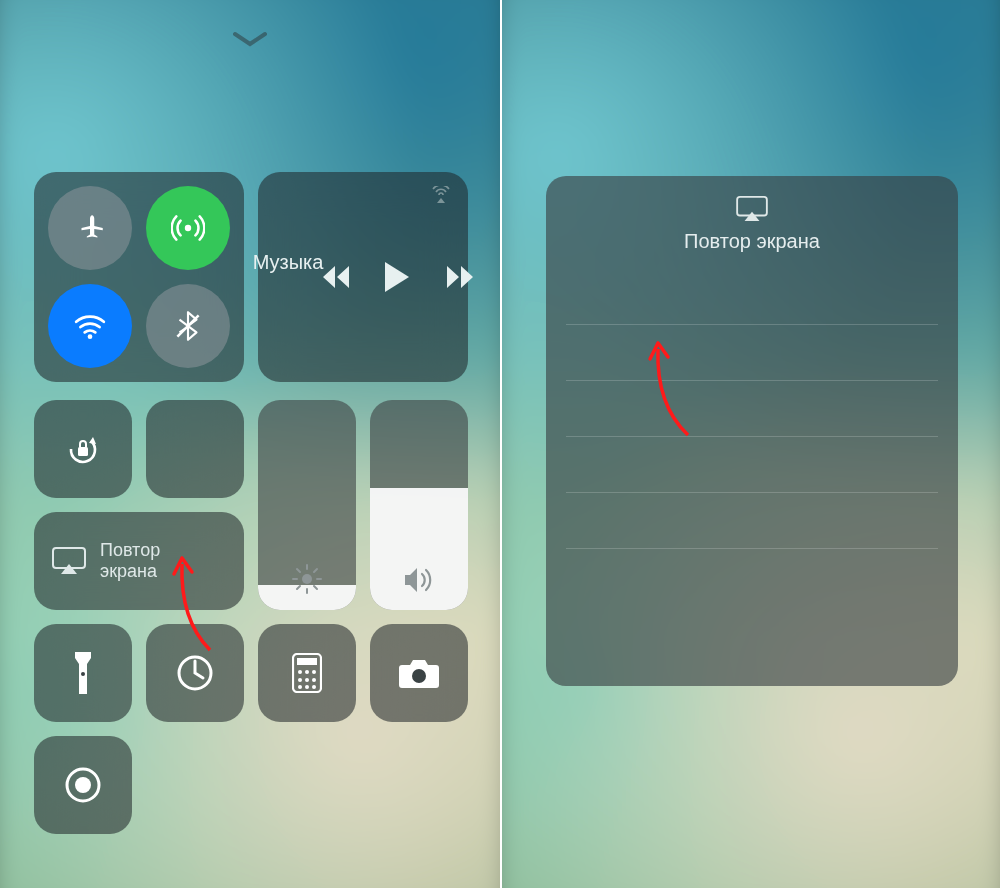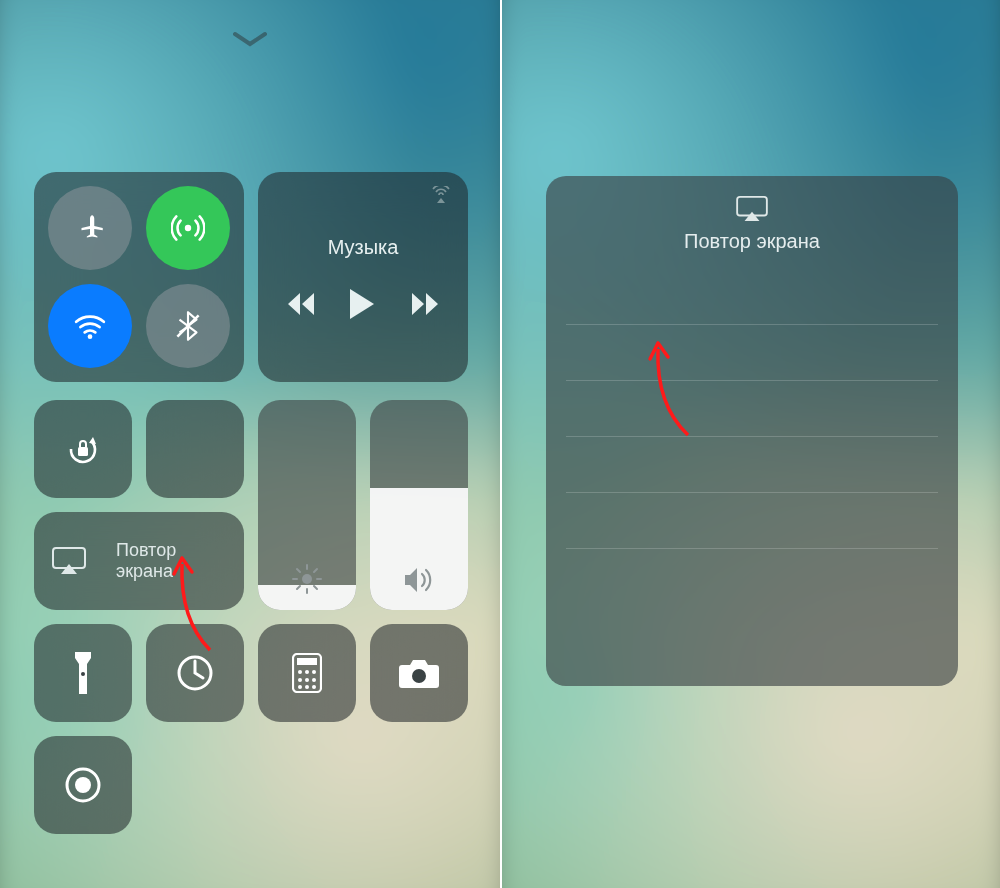--- a/index.html
+++ b/index.html
@@ -46,36 +46,36 @@
     border-radius: 50%; width: 100%; height: 100%;
     display: flex; align-items: center; justify-content: center;
   }
   .rbtn svg { width: 34px; height: 34px; }
   .grey  { background: rgba(140,150,155,0.55); }
   .green { background: #34c759; }
   .blue  { background: #0a7cff; }
 
   .music {
     left: 224px; top: 0; width: 210px; height: 210px;
-    display: flex; flex-direction: column; align-items: center; justify-content: center;
+    display: flex; align-items: center; justify-content: center;
     color: #e7f0f0;
   }
   .music .airplay-ind { position:absolute; top:14px; right:16px; opacity:.5; }
   .music .title { font-size: 20px; margin-bottom: 30px; }
   .music .controls { display:flex; gap:36px; align-items:center; }
   .music .controls svg { fill:#e7f0f0; }
 
   .row2 { top: 228px; }
   .small { width: 98px; height: 98px; display:flex; align-items:center; justify-content:center; }
   .lock   { left:0; }
   .dnd    { left:112px; }
 
   .mirror {
     left:0; top:340px; width:210px; height:98px;
-    display:flex; align-items:center; gap:30px; padding:0 18px;
+    display:flex; align-items:center; gap:14px; padding:0 18px;
     color:#dfe8e8;
   }
   .mirror .lbl { font-size:18px; line-height:1.15; }
 
   .slider {
     top:228px; width:98px; height:210px;
     border-radius:22px; overflow:hidden;
     background: rgba(60,65,66,0.6);
     display:flex; flex-direction:column-reverse;
     position:absolute;

